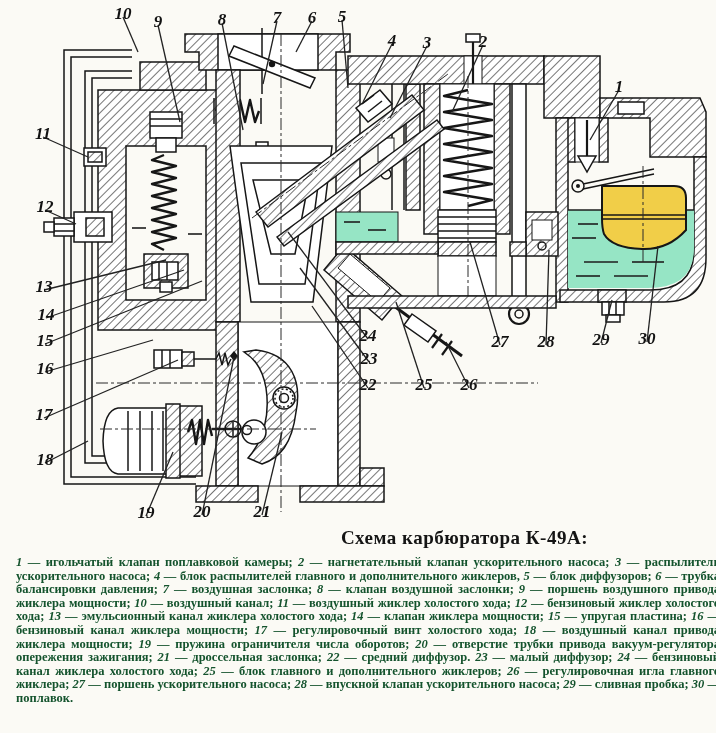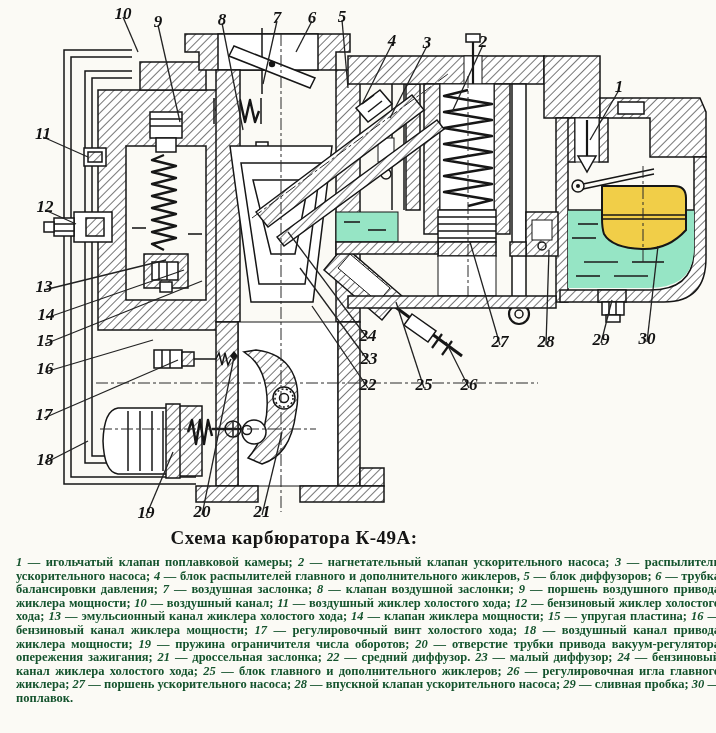--- a/index.html
+++ b/index.html
@@ -9,21 +9,21 @@
   .h{fill:url(#h);stroke:#161616;stroke-width:1.5;}
   .w{fill:#ffffff;stroke:#161616;stroke-width:1.5;}
   .wt{fill:#ffffff;stroke:#161616;stroke-width:1;}
   .ln{fill:none;stroke:#161616;stroke-width:1.5;}
   .ln2{fill:none;stroke:#161616;stroke-width:2.2;}
   .coil{fill:none;stroke:#161616;stroke-width:2.4;stroke-linejoin:round;}
   .dd{fill:none;stroke:#2a2a2a;stroke-width:1;stroke-dasharray:12 3 3 3;}
   .dash{stroke:#1d1d1d;stroke-width:1.6;}
   .leader{stroke:#222;stroke-width:1.3;fill:none;}
   .lbl{font:italic 700 17px "Liberation Serif",serif;fill:#121212;text-anchor:middle;}
-  .title{position:absolute;left:0;top:524px;width:588px;text-align:center;
+  .title{position:absolute;left:0;top:524px;width:588px;text-align:right;
          font:700 19px/28px "Liberation Serif",serif;color:#141414;letter-spacing:.5px;}
   .legend{position:absolute;left:0;top:556px;width:704px;padding:0 16px;margin:0;
           font:700 12.5px/13.6px "Liberation Serif",serif;color:#14532d;
           text-align:justify;text-align-last:justify;}
   .legend .num{font-style:italic;}
 </style>
 </head>
 <body>
 
 <div class="page">

